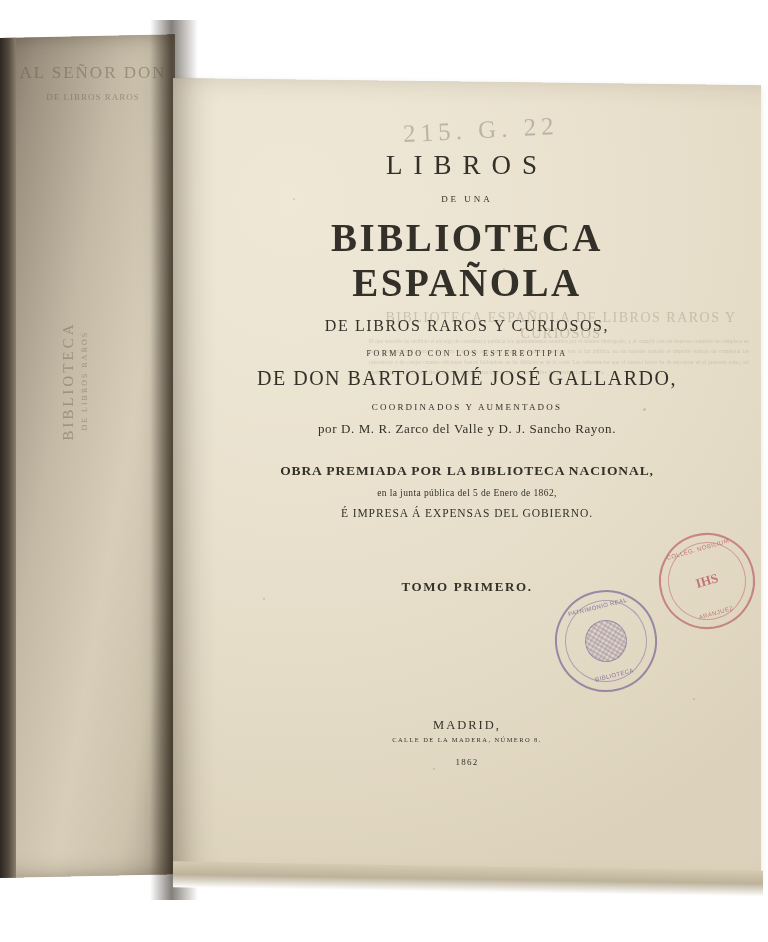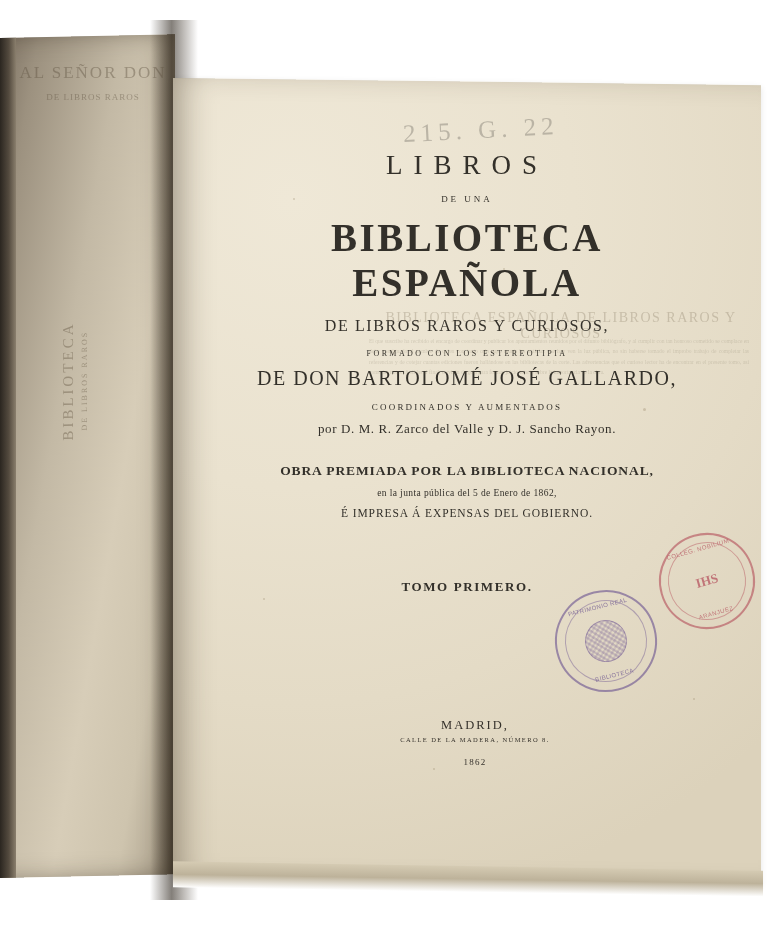--- a/index.html
+++ b/index.html
@@ -206,21 +206,21 @@
     letter-spacing: 0.9px;
   }
   .t-tomo {
     margin-top: 60px;
     font-size: 13px;
     font-weight: bold;
     letter-spacing: 1.6px;
   }
   .imprint {
     position: absolute;
-    left: 48px;
+    left: 40px;
     top: 640px;
     width: 508px;
     text-align: center;
     color: #35312b;
   }
   .im-city { font-size: 12.5px; letter-spacing: 2px; }
   .im-press { font-size: 10.5px; letter-spacing: 0.8px; margin-top: 3px; }
   .im-street { font-size: 6.5px; letter-spacing: 1.4px; margin-top: 3px; }
   .im-year { font-size: 9px; letter-spacing: 1.2px; margin-top: 14px; }
 

